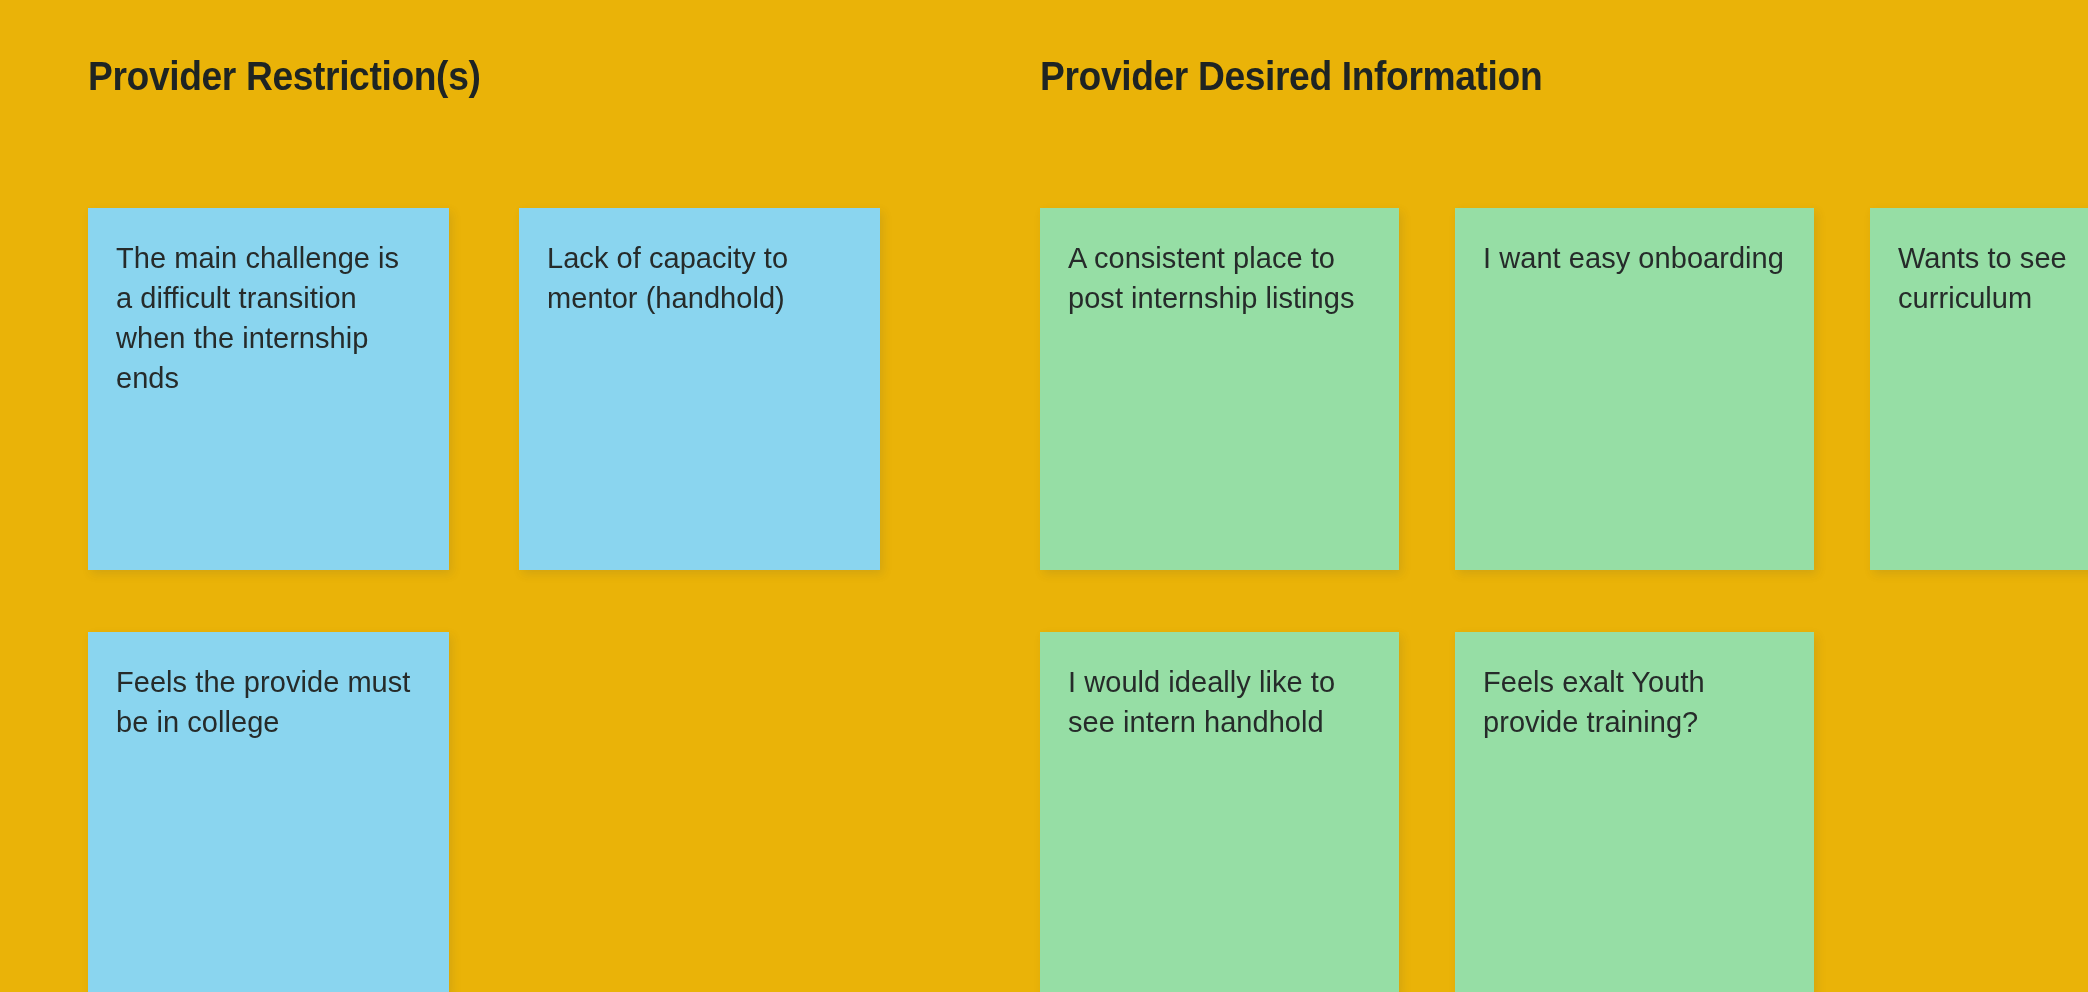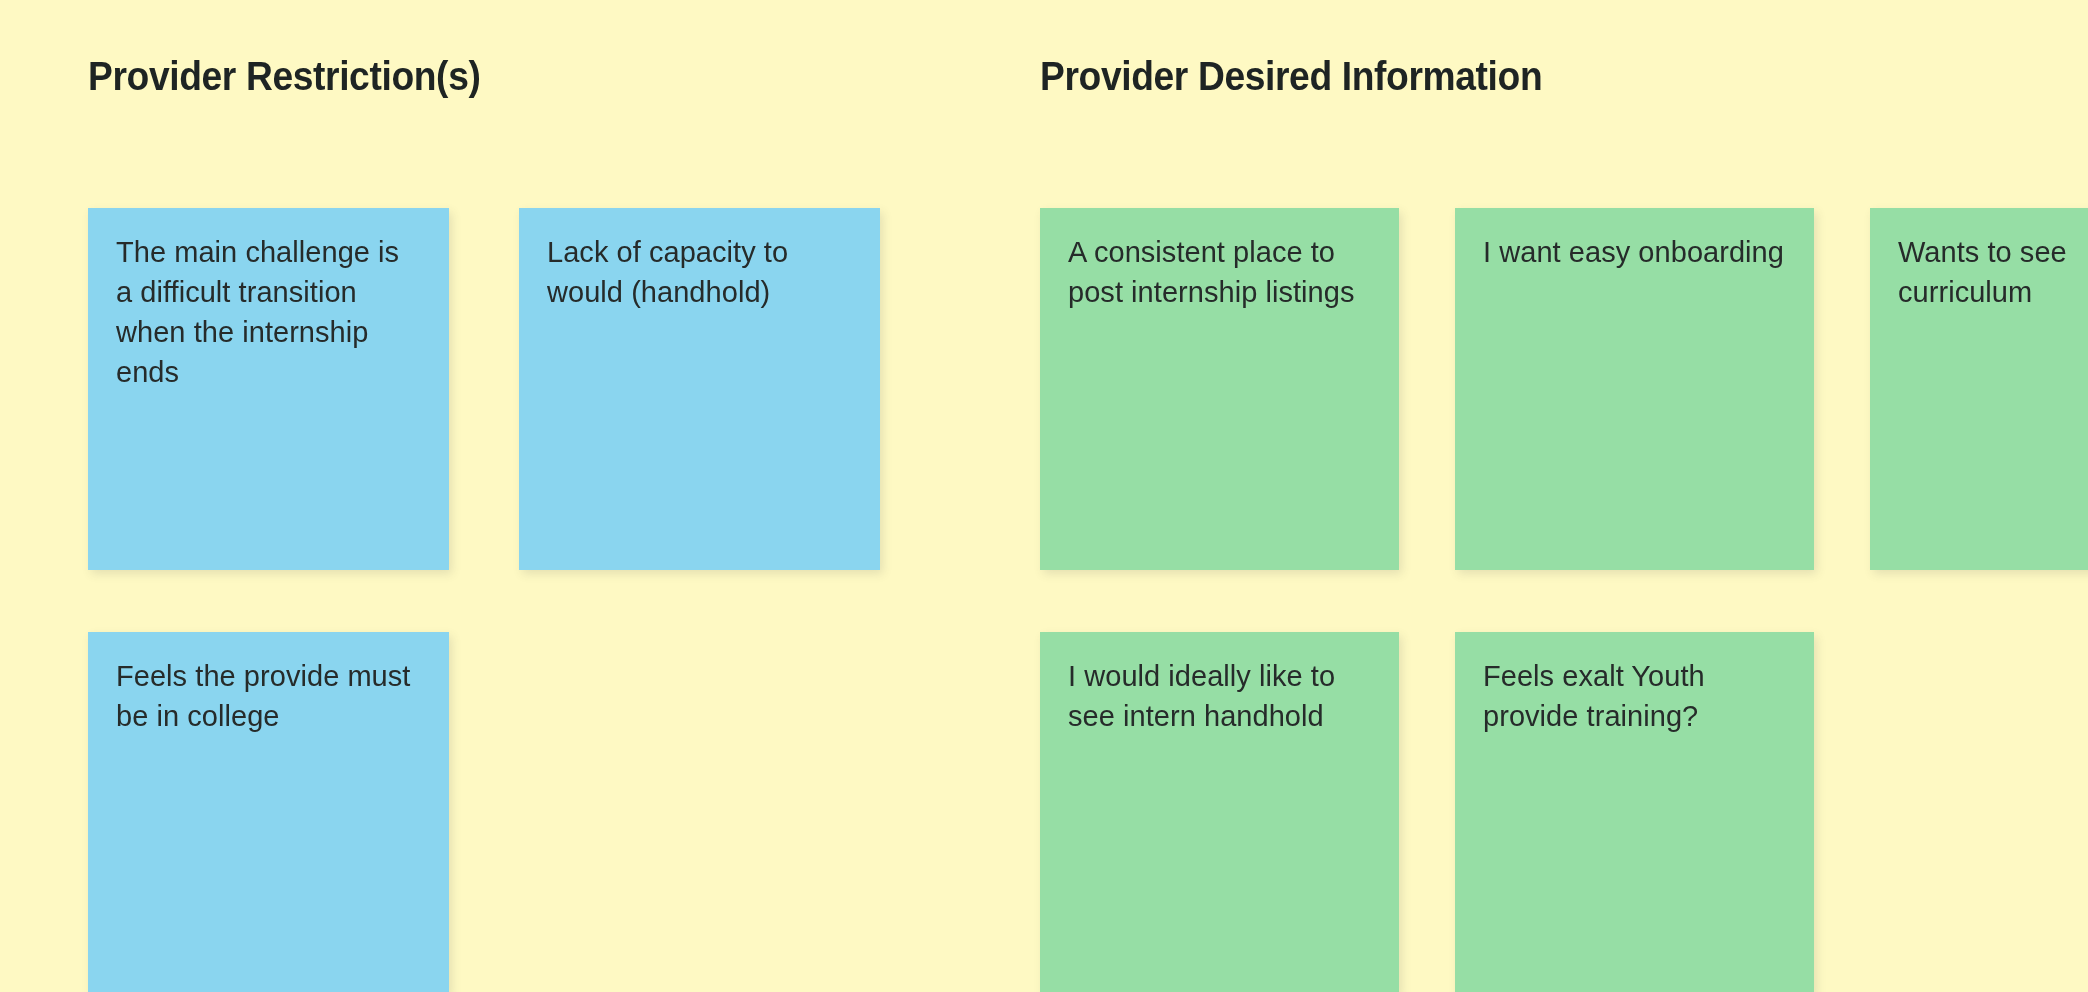--- a/index.html
+++ b/index.html
@@ -12,21 +12,21 @@
   }
   body {
     font-family: "Liberation Sans", sans-serif;
     -webkit-font-smoothing: antialiased;
   }
 
   #board {
     position: relative;
     width: 2088px;
     height: 992px;
-    background: #fef9c3;
+    background: #eab308;
     overflow: hidden;
   }
 
   .section {
     position: absolute;
     top: 0;
   }
 
   .section-title {
     position: absolute;
@@ -61,21 +61,21 @@
   .grid-desired {
     grid-template-columns: 359px 359px 359px;
     column-gap: 56px;
   }
 
   .sticky {
     position: relative;
     box-sizing: border-box;
     width: 100%;
     height: 362px;
-    padding: 24px 28px 20px 28px;
+    padding: 30px 28px 20px 28px;
     font-size: 29px;
     line-height: 40px;
     color: #262b2a;
     letter-spacing: 0.05px;
     word-wrap: break-word;
     overflow: hidden;
     box-shadow: 3px 4px 9px rgba(60, 70, 68, 0.13);
   }
 
   .sticky.blue  { background: #8ad5ef; }
@@ -100,21 +100,21 @@
     <h2 class="section-title">Provider Restriction(s)</h2>
 
     <div class="card-grid grid-restrictions">
 
       <div class="sticky blue">
         <span class="note-text">The main challenge is a difficult transition when the internship ends</span>
       </div>
 
 
       <div class="sticky blue">
-        <span class="note-text">Lack of capacity to would (handhold)</span>
+        <span class="note-text">Lack of capacity to mentor (handhold)</span>
       </div>
 
       <div class="sticky blue">
         <span class="note-text">Feels the provide must be in college</span>
       </div>
 
     </div>
   </div>
 
   <div class="section" style="left:1040px;">

